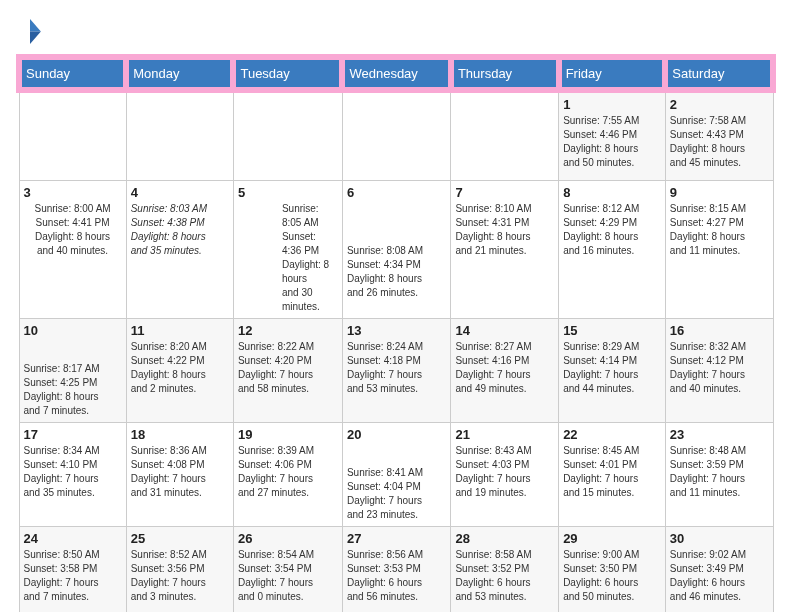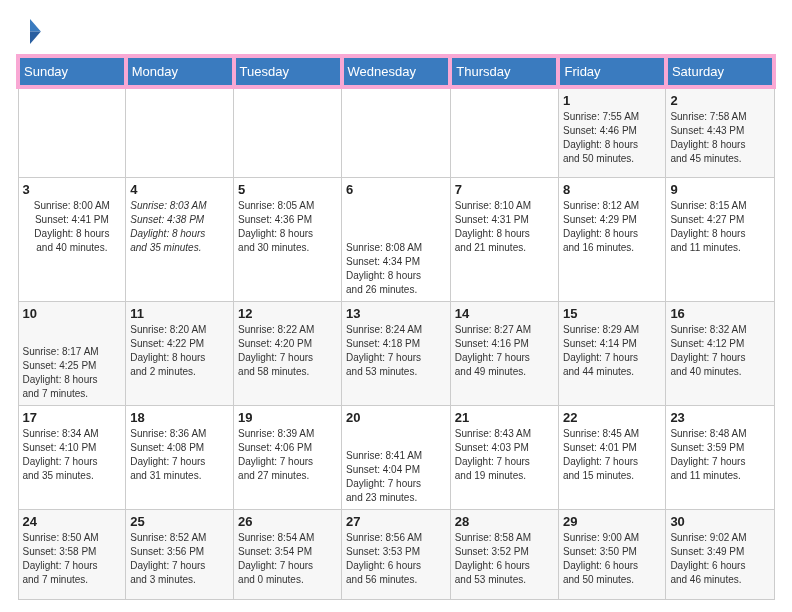--- a/index.html
+++ b/index.html
@@ -51,21 +51,21 @@
       border-collapse: collapse;
       font-size: 11px;
     }
     .calendar thead tr th {
       background: #3a7bbf;
       color: #fff;
       padding: 6px 4px;
       text-align: left;
       font-size: 13px;
       font-weight: normal;
-      border: 4px solid #f9a8d4;
+      border: 6px solid #f9a8d4;
     }
     .calendar tbody tr td {
       border: 1px solid #ccc;
       vertical-align: top;
       padding: 4px;
       height: 90px;
       width: 110px;
       background: #fff;
     }
     .calendar tbody tr:nth-child(odd) td {
@@ -153,21 +153,21 @@
         </td>
         <td>
           <div class="day-number">4</div>
           <div class="day-info" style="white-space: pre-line; font-style: italic;">Sunrise: 8:03 AM
 Sunset: 4:38 PM
 Daylight: 8 hours
 and 35 minutes.</div>
         </td>
         <td>
           <div class="day-number">5</div>
-          <div class="day-info" style="white-space: pre-line;">Sunrise: 8:05 AM
+          <div class="day-info" style="white-space: pre-line; margin-left: 44px;">Sunrise: 8:05 AM
 Sunset: 4:36 PM
 Daylight: 8 hours
 and 30 minutes.</div>
         </td>
         <td>
           <div class="day-number">6</div>
           <div class="day-info" style="white-space: pre-line; margin-top: 44px;">Sunrise: 8:08 AM
 Sunset: 4:34 PM
 Daylight: 8 hours
 and 26 minutes.</div>

